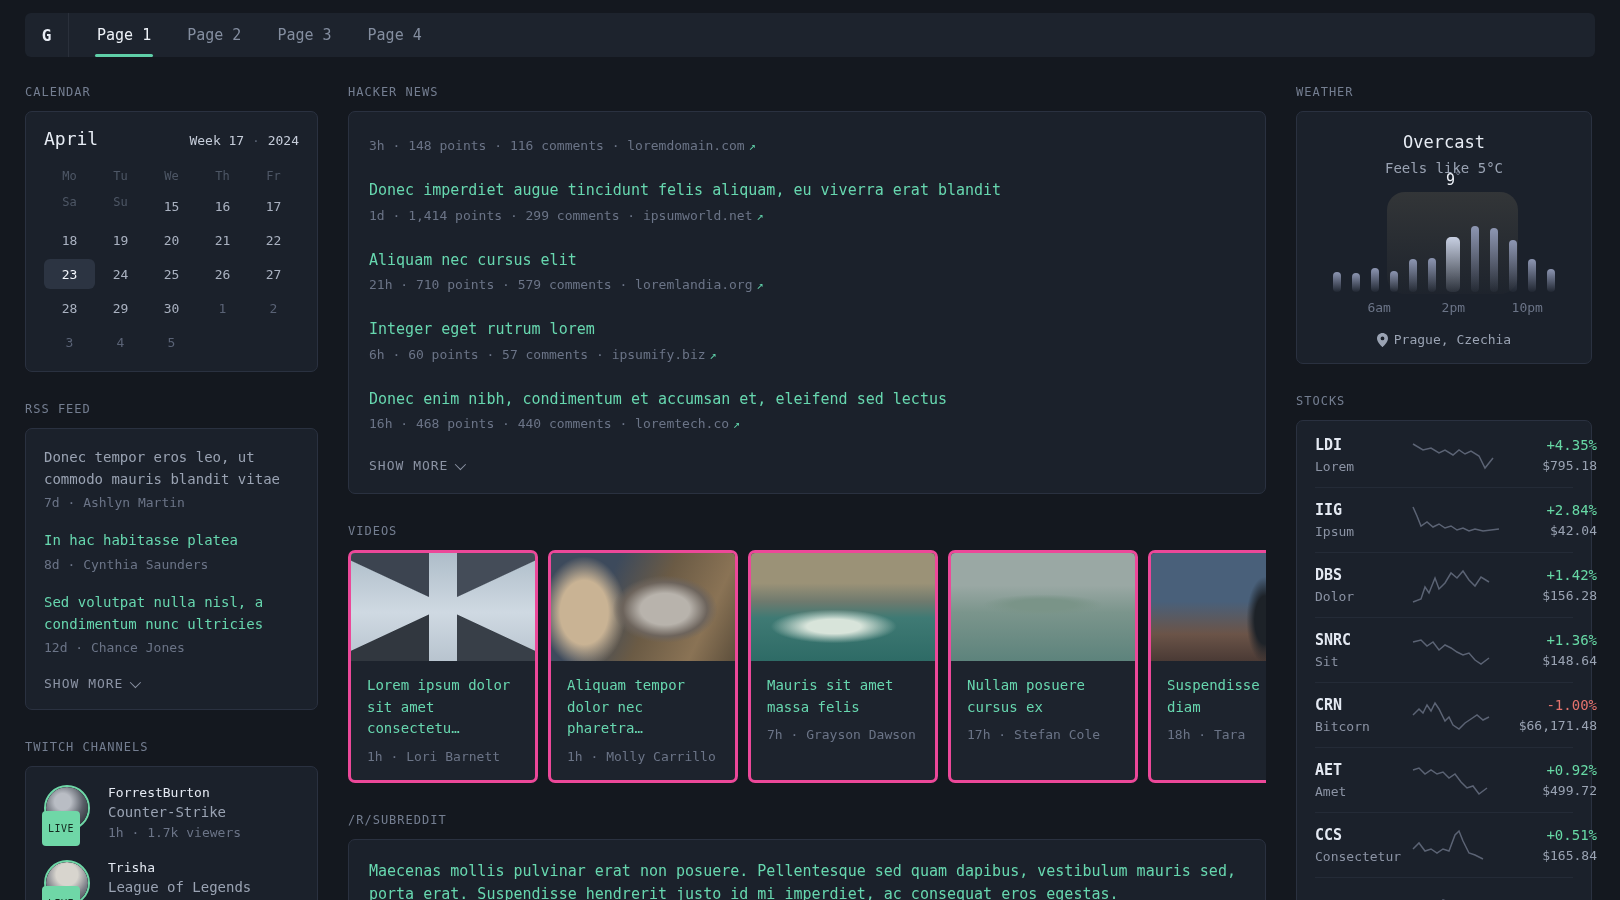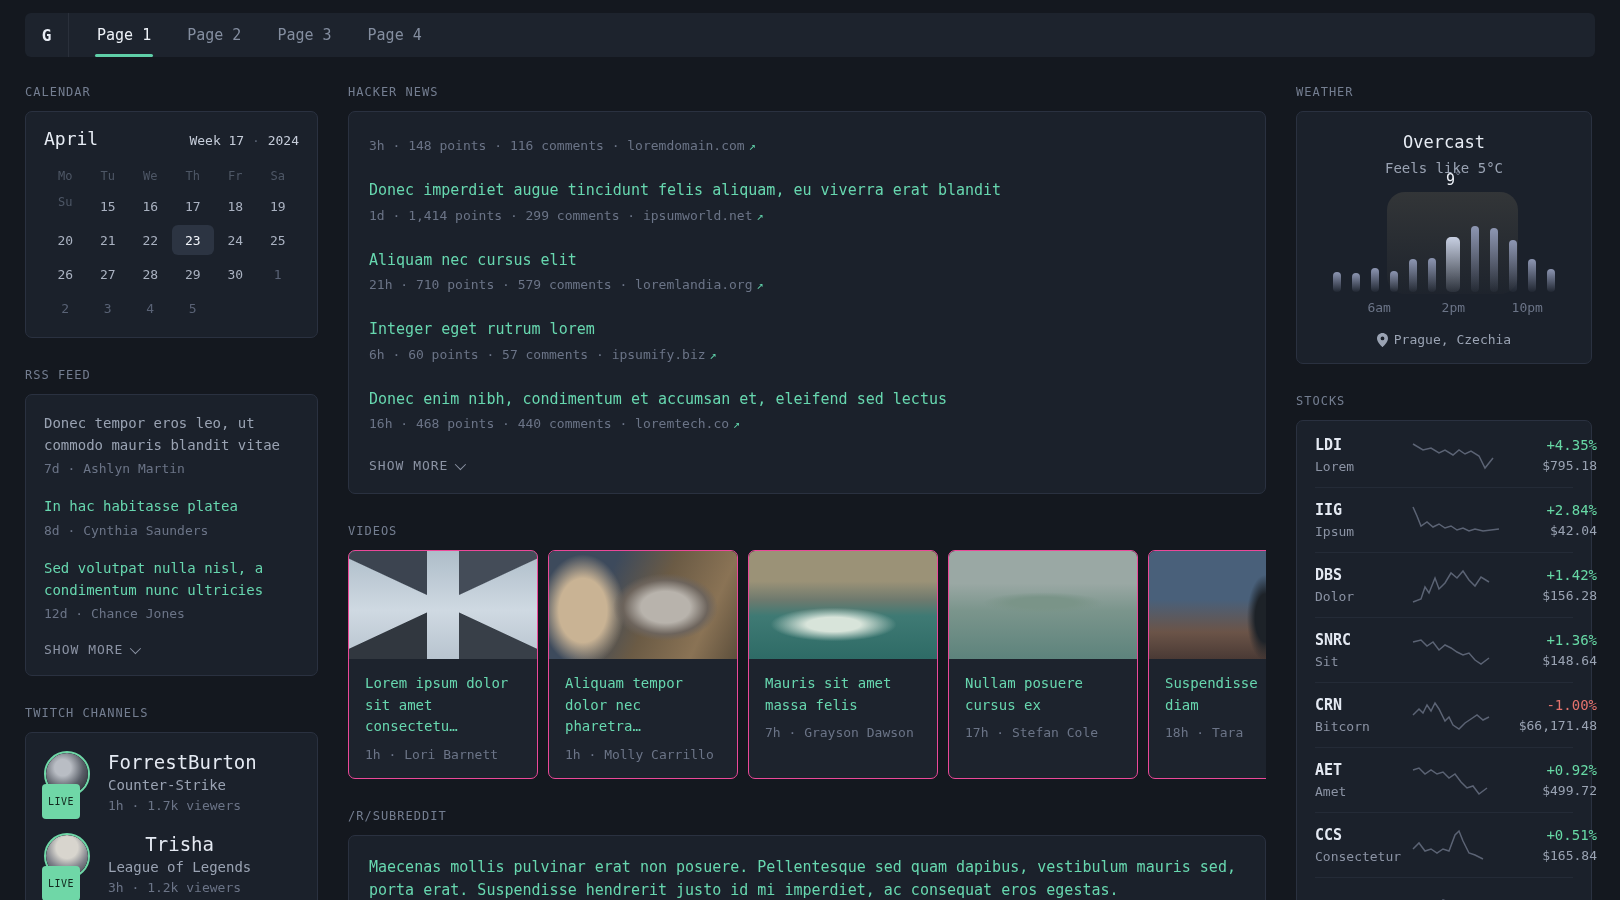--- a/index.html
+++ b/index.html
@@ -45,21 +45,21 @@
   .card {
     background:#1b212b; border:1px solid #2a3140; border-radius:7px;
   }
 
   
   .cal { padding:16px 18px 14px; }
   .cal-head { display:flex; justify-content:space-between; align-items:baseline; }
   .cal-month { color:#e8edf5; font-size:18px; }
   .cal-week { color:#c6cdda; font-size:13px; }
   .cal-week .dot { color:#5a6374; }
-  .cal-grid { margin-top:16px; display:grid; grid-template-columns:repeat(6,1fr); row-gap:4px;text-align:right; }
+  .cal-grid { margin-top:16px; display:grid; grid-template-columns:repeat(5,1fr); row-gap:4px;text-align:right; }
   .cal-cell {
     height:30px; display:flex; align-items:center; justify-content:center;
     font-size:13px; color:#aab2c1; border-radius:6px;
   }
   .cal-wd { color:#4e5766; font-size:12px; height:22px; }
   .cal-cell.muted { color:#596275; }
   .cal-cell.selected { background:#2c3442; color:#f2f5fa; }
 
   
   .rss { padding:18px; }
@@ -88,36 +88,36 @@
   .tw-avatar.offline { border-color:#8d96a6; }
   .tw-photo { width:100%; height:100%; border-radius:50%; }
   .photo-1 { background:radial-gradient(circle at 40% 35%, #b9bdc4 0 22%, #5a5f68 55%, #23272e 90%); }
   .photo-2 { background:radial-gradient(circle at 50% 30%, #d8d5ce 0 30%, #7d8089 60%, #33373f 95%); }
   .photo-3 { background:radial-gradient(circle at 50% 45%, #e4c9a8 0 30%, #a98d6f 60%, #4a3f35 95%); }
   .live-badge {
     position:absolute; left:-2px; bottom:-6px;
     background:#6fd7a7; color:#132a1f; font-size:10px; letter-spacing:0.5px;
     padding:12px 6px; border-radius:4px;
   }
-  .tw-name { color:#e4e9f2; font-size:19px;text-align:center; }
+  .tw-name { color:#e4e9f2; font-size:13px; }
   .tw-game { color:#9aa3b3; font-size:14px; margin-top:4px; }
 
   
   .list-card { padding:20px; }
   .hn-item { margin-bottom:26px; }
   .hn-title { color:#67d7af; font-size:15px; line-height:1.5; cursor:pointer; }
   .hn-meta { color:#6b7487; font-size:13px; margin-top:6px; }
   .hn-meta .domain { color:#6b7487; }
   .ext-arrow { color:#5fcfa8; font-size:12px; margin-left:4px; }
 
   
   .video-row { display:flex; gap:10px; overflow:hidden; }
   .vcard {
     flex:0 0 190px; width:190px; background:#1d232d;
-    border:1px solid #ec4899; border-radius:7px; overflow:hidden; cursor:pointer;
+    border:3px solid #ec4899; border-radius:7px; overflow:hidden; cursor:pointer;
   }
   .vthumb { height:108px; width:100%; }
   .vbody { padding:14px 16px 16px; }
   .vtitle { color:#67d7af; font-size:14px; line-height:1.55; white-space:pre-line; }
   .vmeta { color:#6b7487; font-size:13px; margin-top:9px; }
   .thumb-1 {
     background:
       linear-gradient(205deg, #3c4450 0 38%, transparent 39%) left top / 78px 78px no-repeat,
       linear-gradient(155deg, #444c58 0 38%, transparent 39%) right top / 78px 78px no-repeat,
       linear-gradient(335deg, #31373f 0 45%, transparent 46%) left bottom / 78px 66px no-repeat,

